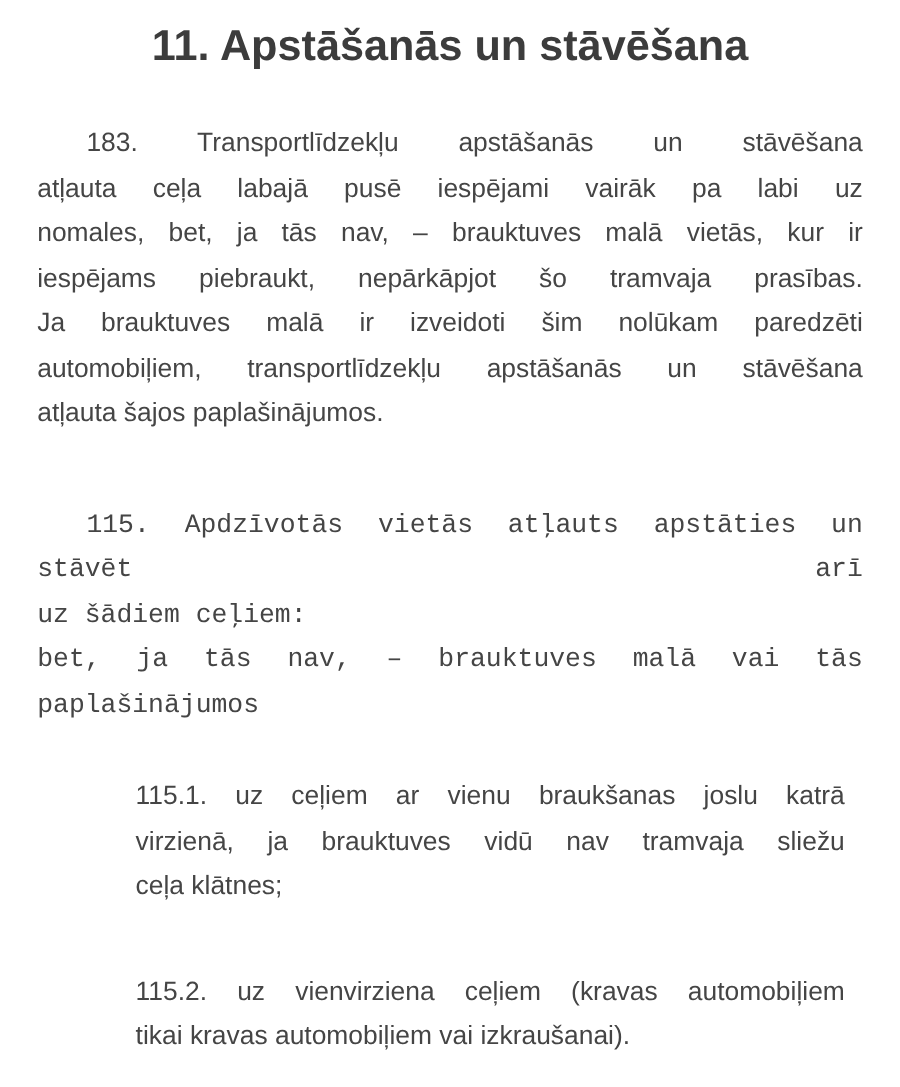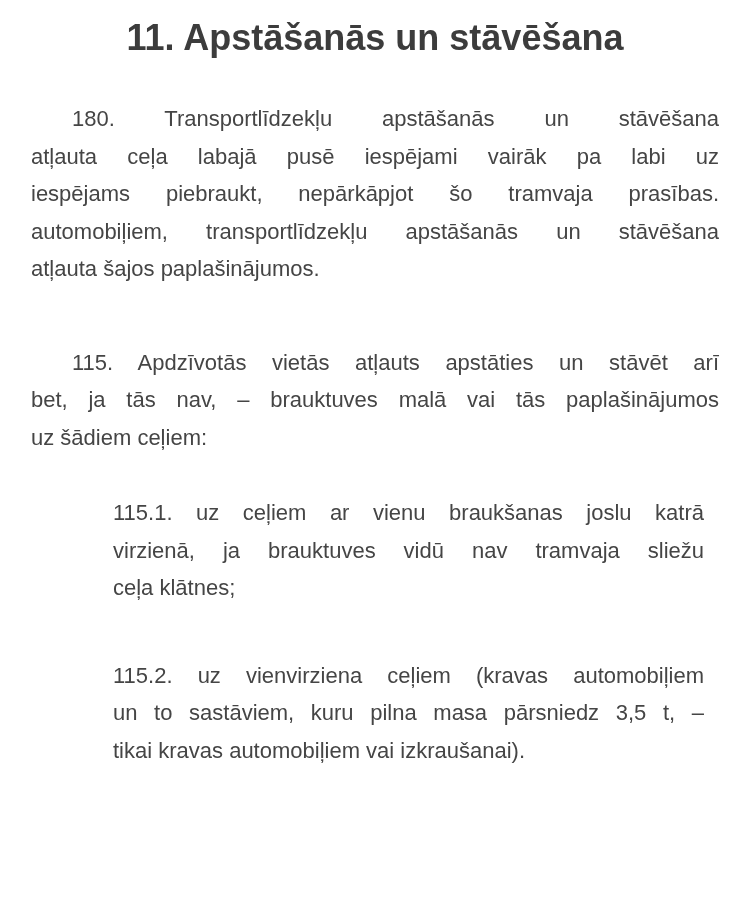--- a/index.html
+++ b/index.html
@@ -43,50 +43,51 @@
     text-indent: 41px;
   }
   .para .line.last {
     text-align-last: left;
   }
   .para.sub {
     margin-left: 82px;
     margin-right: 15px;
   }
   #p114 { margin-bottom: 56px; }
-  #p115 { margin-bottom: 38px; }
+  #p115 { margin-bottom: 38px; font-family: Liberation Mono, monospace; }
   #p115-1 { margin-bottom: 50px; }
   #p115-2 { margin-bottom: 0; }
 </style>
 </head>
 <body>
 
 <div class="page">
 
   <h1 class="doc-title">11. Apstāšanās un stāvēšana</h1>
 
   <div class="para main" id="p114">
-    <div class="line first-indent">180. Transportlīdzekļu apstāšanās un stāvēšana</div>
+    <div class="line first-indent">183. Transportlīdzekļu apstāšanās un stāvēšana</div>
     <div class="line">atļauta ceļa labajā pusē iespējami vairāk pa labi uz</div>
+    <div class="line">nomales, bet, ja tās nav, – brauktuves malā vietās, kur ir</div>
     <div class="line">iespējams piebraukt, nepārkāpjot šo tramvaja prasības.</div>
+    <div class="line">Ja brauktuves malā ir izveidoti šim nolūkam paredzēti</div>
     <div class="line">automobiļiem, transportlīdzekļu apstāšanās un stāvēšana</div>
     <div class="line last">atļauta šajos paplašinājumos.</div>
   </div>
 
   <div class="para main" id="p115">
     <div class="line first-indent">115. Apdzīvotās vietās atļauts apstāties un stāvēt arī</div>
+    <div class="line last">uz šādiem ceļiem:</div>
     <div class="line">bet, ja tās nav, – brauktuves malā vai tās paplašinājumos</div>
-    <div class="line last">uz šādiem ceļiem:</div>
   </div>
 
   <div class="para sub" id="p115-1">
     <div class="line">115.1. uz ceļiem ar vienu braukšanas joslu katrā</div>
     <div class="line">virzienā, ja brauktuves vidū nav tramvaja sliežu</div>
     <div class="line last">ceļa klātnes;</div>
   </div>
 
   <div class="para sub" id="p115-2">
     <div class="line">115.2. uz vienvirziena ceļiem (kravas automobiļiem</div>
-    <div class="line">un to sastāviem, kuru pilna masa pārsniedz 3,5 t, –</div>
     <div class="line last">tikai kravas automobiļiem vai izkraušanai).</div>
   </div>
 
 </div>
 
 </body></html>

